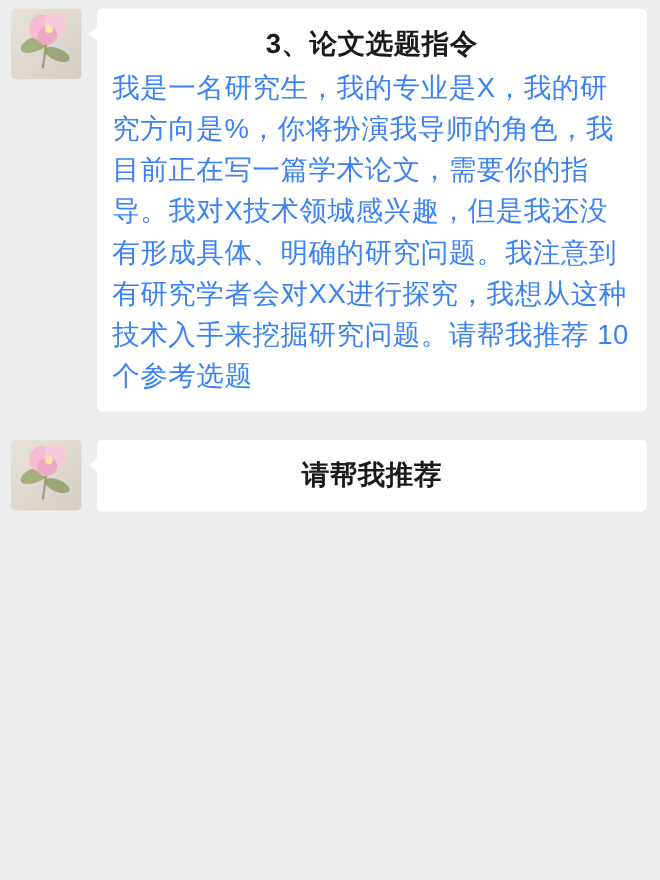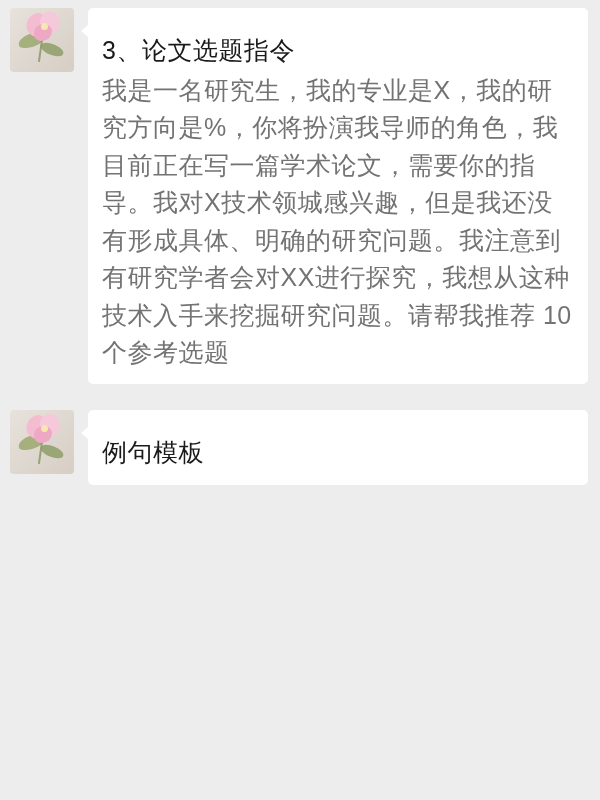--- a/index.html
+++ b/index.html
@@ -105,29 +105,30 @@
     position: absolute;
     left: -7px;
     top: 16px;
     width: 0; height: 0;
     border-top: 7px solid transparent;
     border-bottom: 7px solid transparent;
     border-right: 8px solid #ffffff;
   }
   .title {
     font-size: 25px;
-    font-weight: normal;
+    font-weight: bold;
     color: #1a1a1a;
     line-height: 1.5;
-    margin: 16px 0 2px 0;
+    margin: 6px 0 2px 0;
     letter-spacing: 0.5px;
+    text-align: center;
   }
   .body-text {
     font-size: 25px;
-    color: #737373;
+    color: #3b82f6;
     line-height: 1.5;
     margin: 0;
     letter-spacing: 0.5px;
     word-break: break-all;
   }
 </style>
 </head>
 <body>
 
 <div class="chat">
@@ -152,17 +153,17 @@
     <div class="avatar">
       <div class="leafA"></div>
       <div class="stem"></div>
       <div class="leafB"></div>
       <div class="petal1"></div>
       <div class="petal2"></div>
       <div class="petal3"></div>
       <div class="core"></div>
     </div>
     <div class="bubble">
-      <p class="title">例句模板</p>
+      <p class="title">请帮我推荐</p>
     </div>
   </div>
 
 </div>
 
 </body></html>

